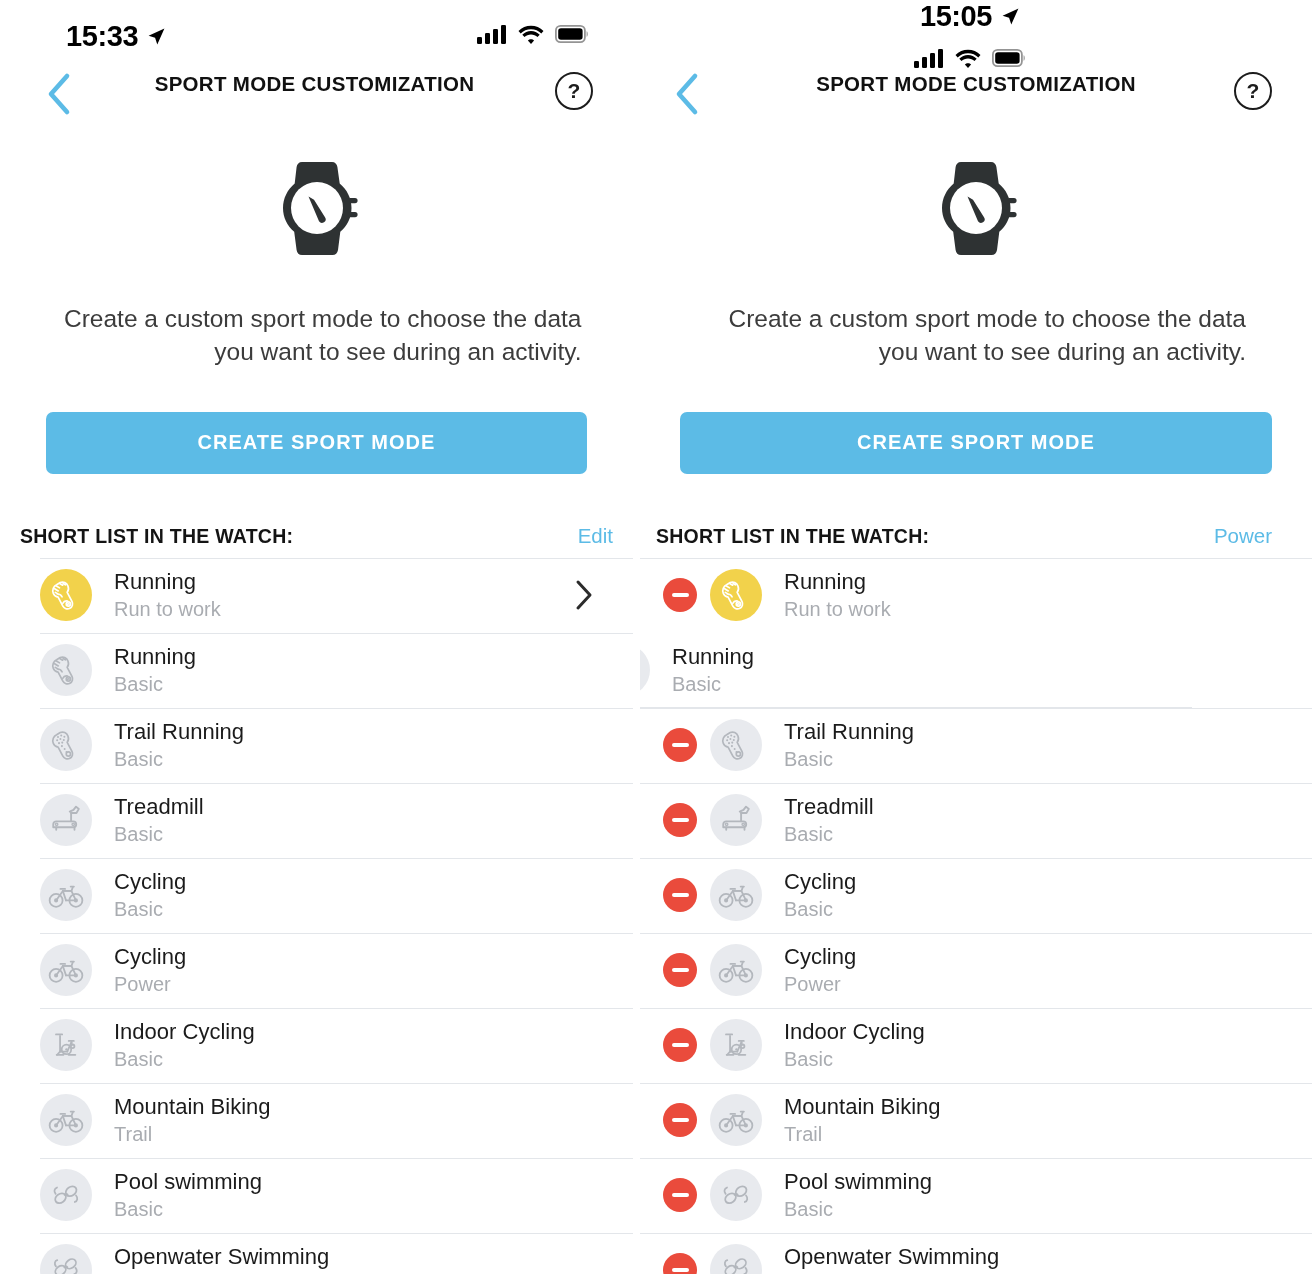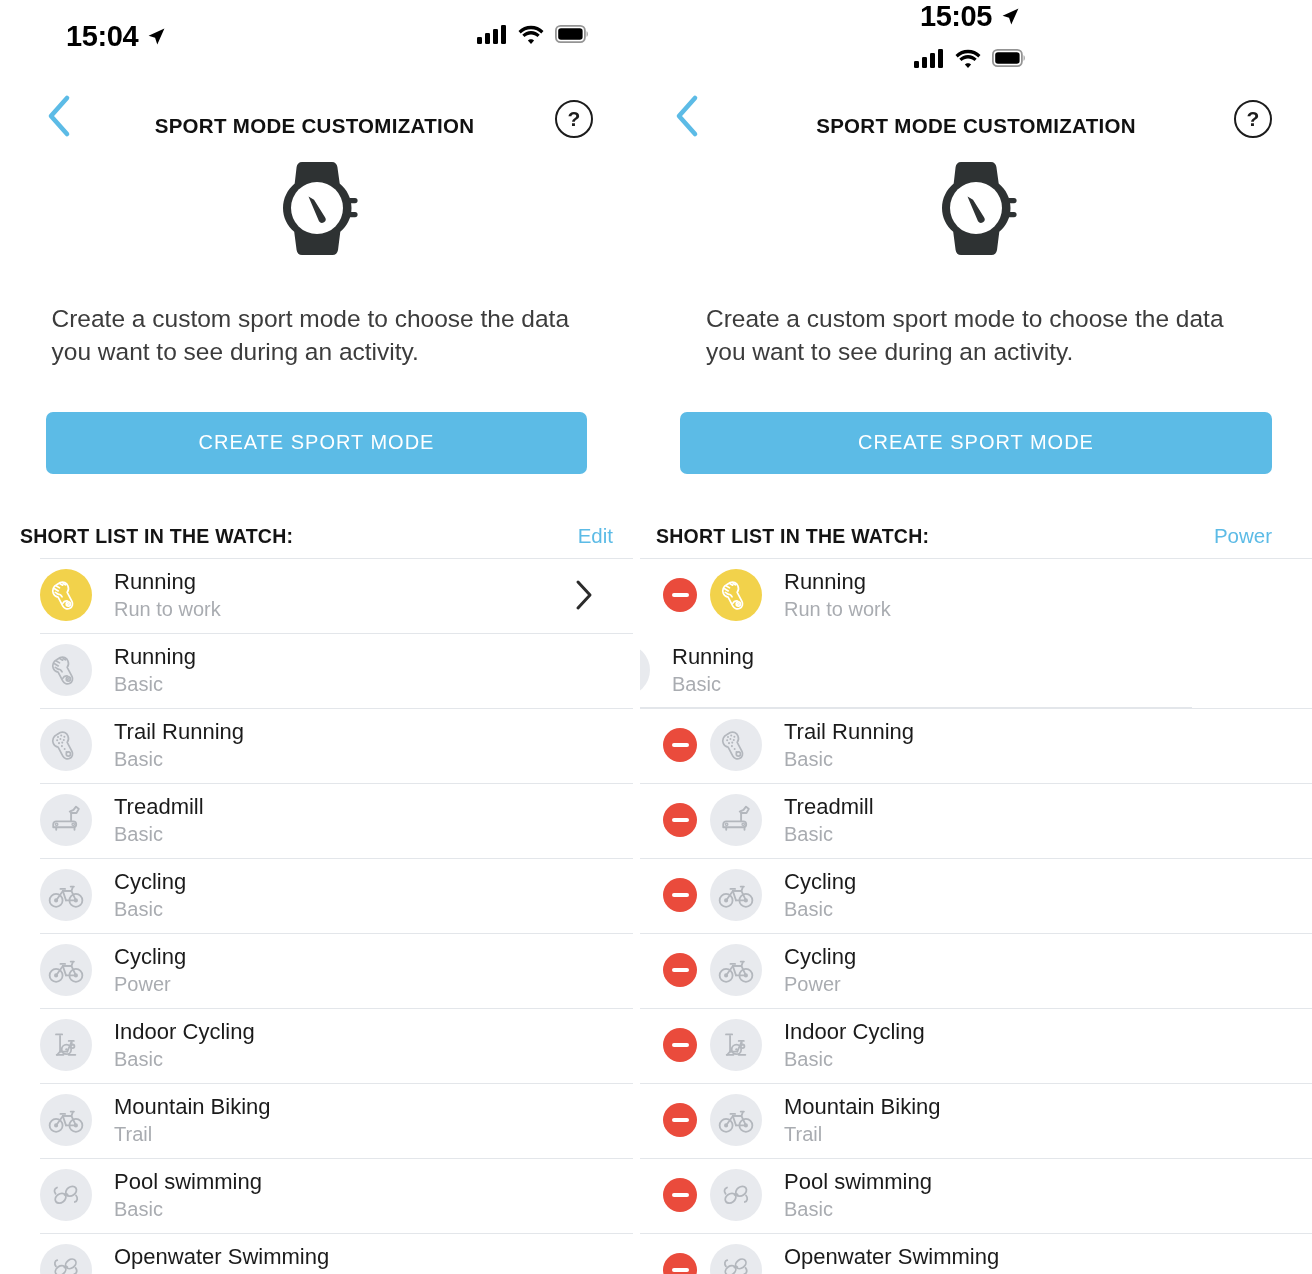--- a/index.html
+++ b/index.html
@@ -23,50 +23,50 @@
   }
   .panel-left  .statusbar { padding: 0 44px 0 66px; }
   .panel-right .statusbar { padding: 0 40px 0 28px; flex-direction: column; }
   .status-left { display:flex; align-items:center; gap:9px; }
   .status-time { font-size: 29px; font-weight: 600; color:#000; letter-spacing:-0.4px;
                  font-family:"Liberation Sans", sans-serif; }
   .loc-arrow { width:19px; height:19px; display:block; }
   .status-right { display:flex; align-items:center; gap:11px; }
 
   
-  .navbar { height: 66px; display:flex; align-items:flex-end; position:relative;gap:12px; }
+  .navbar { height: 66px; display:flex; align-items:flex-start; position:relative;gap:12px; }
   .panel-left  .navbar { padding: 0 40px 0 46px; }
   .panel-right .navbar { padding: 0 40px 0 34px; }
   .nav-back { cursor:pointer; width:30px; height:44px; display:flex; align-items:center; }
   .nav-title {
     position:absolute; left:0; right:0; text-align:center;
     font-size: 20.5px; font-weight: 700; letter-spacing: 0.3px; color:#111;
     pointer-events:none;
   }
   .panel-left  .nav-title { transform: translateX(-2px); }
   .nav-help { margin-left:auto; width:38px; height:38px; border:2.5px solid #1c1c1c;
               border-radius:50%; display:flex; align-items:center; justify-content:center;
               font-size:21px; font-weight:600; color:#1c1c1c; cursor:pointer; }
 
   
-  .hero { text-align:left; padding-top: 22px; }
+  .hero { text-align:right; padding-top: 22px; }
   .watch-wrap { display:flex; justify-content:center; }
   .hero-text {
     margin: 30px auto 0;
     font-size: 24.5px; line-height: 1.36; color:#3c3c3c;
     max-width: 530px;
   }
   .panel-right .hero-text { max-width: 540px; }
 
   .cta-wrap { padding: 0 46px; margin-top: 43px; }
   .panel-right .cta-wrap { padding: 0 40px; }
   .cta {
     display:block; width:100%; height:62px; border:0; border-radius:7px;
     background: var(--accent, #5cbbe6);
-    color:#fff; font-size:20px; font-weight:400; letter-spacing:1.0px;
+    color:#fff; font-size:20px; font-weight:700; letter-spacing:1.0px;
     cursor:pointer; font-family:"Liberation Sans", sans-serif;
   }
 
   
   .sec-head { display:flex; align-items:flex-end; justify-content:space-between;
               padding: 0 20px; margin-top: 50px; padding-bottom: 10px; }
   .panel-right .sec-head { padding-left: 16px; padding-right: 40px; }
   .sec-title { font-size:19.5px; font-weight:700; letter-spacing:0.25px; color:#141414; }
   .sec-action { font-size:20.5px; font-weight:400; color: var(--accent, #5cbbe6); cursor:pointer; }
 
@@ -111,21 +111,21 @@
                 font-size:25px; cursor:pointer; }
   .row-swiped::after{ content:""; position:absolute; left:0; right:120px; bottom:0; height:1px; background:#e3e6ea;}
 </style>
 </head>
 <body>
 
 <div class="stage">
   <div class="panel panel-left">
       <div class="statusbar">
         <div class="status-left">
-          <span class="status-time">15:04</span>
+          <span class="status-time">15:33</span>
           <span>
             <svg class="loc-arrow" viewBox="0 0 24 24" aria-hidden="true">
               <path d="M22 2 2 11l8.2 2.6L13 22z" fill="#000"></path>
             </svg>
           </span>
         </div>
         <div class="status-right">
           <span><svg width="30" height="20" viewBox="0 0 30 20">
               <rect x="0" y="13" width="5" height="7" rx="1.3" fill="#000"></rect>
               <rect x="8" y="9" width="5" height="11" rx="1.3" fill="#000"></rect>

